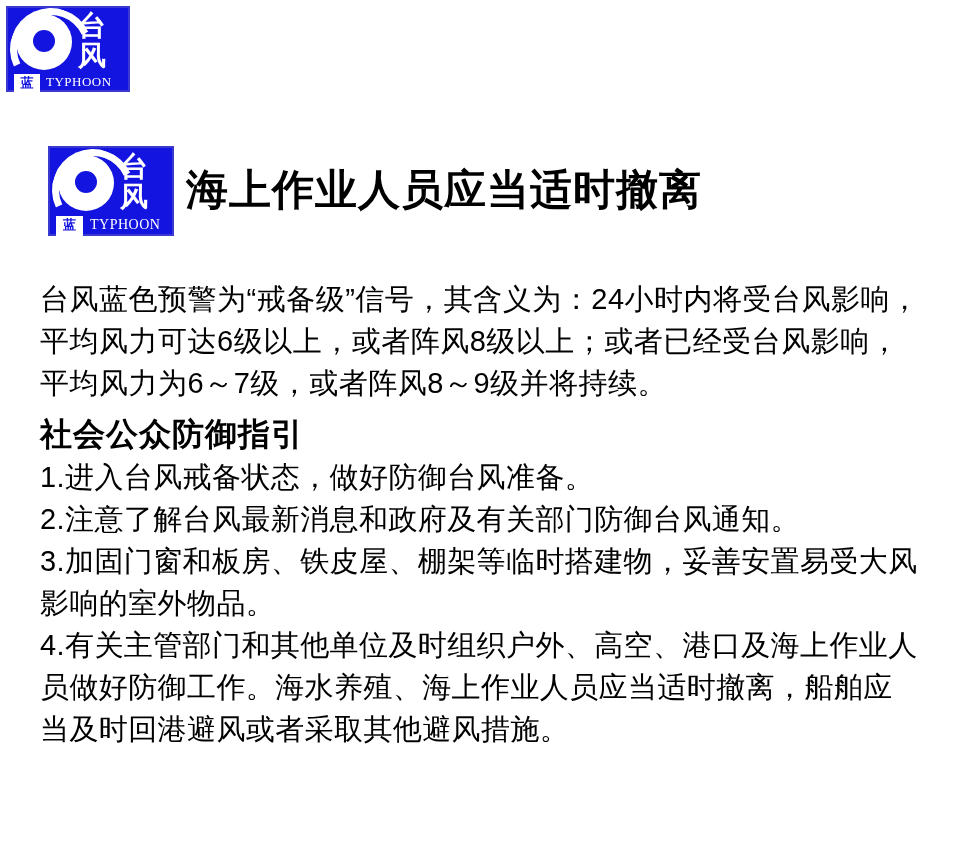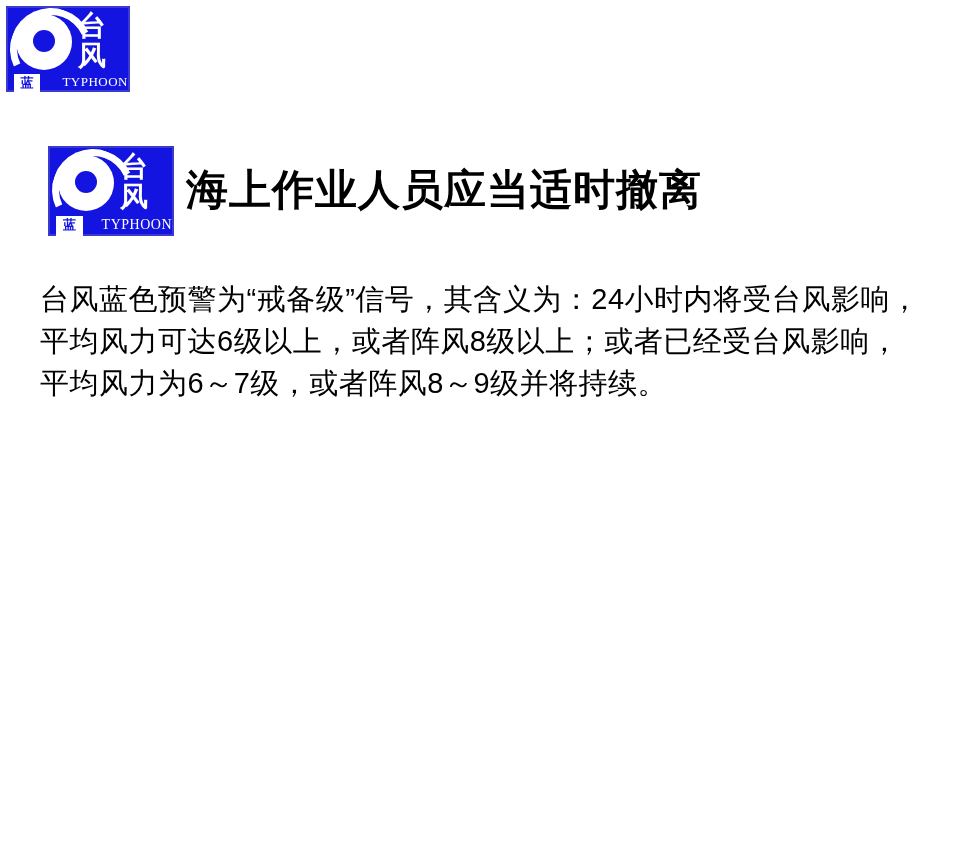--- a/index.html
+++ b/index.html
@@ -59,21 +59,21 @@
     color: #1414e0;
     font-weight: bold;
     text-align: center;
     line-height: 1;
   }
   .badge .typhoon-word {
     position: absolute;
     color: #ffffff;
     font-family: "Liberation Serif", "DejaVu Serif", serif;
     letter-spacing: 0.5px;
-    text-align: right;
+    text-align: left;
     line-height: 1;
   }
 
   
   #badge-top {
     position: absolute;
     left: 6px;
     top: 6px;
     width: 124px;
     height: 86px;
@@ -177,13 +177,20 @@
   <div class="cjk cjk1">台</div>
   <div class="cjk cjk2">风</div>
   <div class="tag-blue">蓝</div>
   <div class="typhoon-word">TYPHOON</div>
 </div>
 
 <div id="page-title">海上作业人员应当适时撤离</div>
 
 <div id="content">
   <p class="para">台风蓝色预警为“戒备级”信号，其含义为：24小时内将受台风影响，平均风力可达6级以上，或者阵风8级以上；或者已经受台风影响，平均风力为6～7级，或者阵风8～9级并将持续。</p>
+  <h2 class="section-title">社会公众防御指引</h2>
+  <ul class="list">
+    <li class="list-item">1.进入台风戒备状态，做好防御台风准备。</li>
+    <li class="list-item">2.注意了解台风最新消息和政府及有关部门防御台风通知。</li>
+    <li class="list-item">3.加固门窗和板房、铁皮屋、棚架等临时搭建物，妥善安置易受大风影响的室外物品。</li>
+    <li class="list-item">4.有关主管部门和其他单位及时组织户外、高空、港口及海上作业人员做好防御工作。海水养殖、海上作业人员应当适时撤离，船舶应当及时回港避风或者采取其他避风措施。</li>
+  </ul>
 </div>
 
 </body></html>

